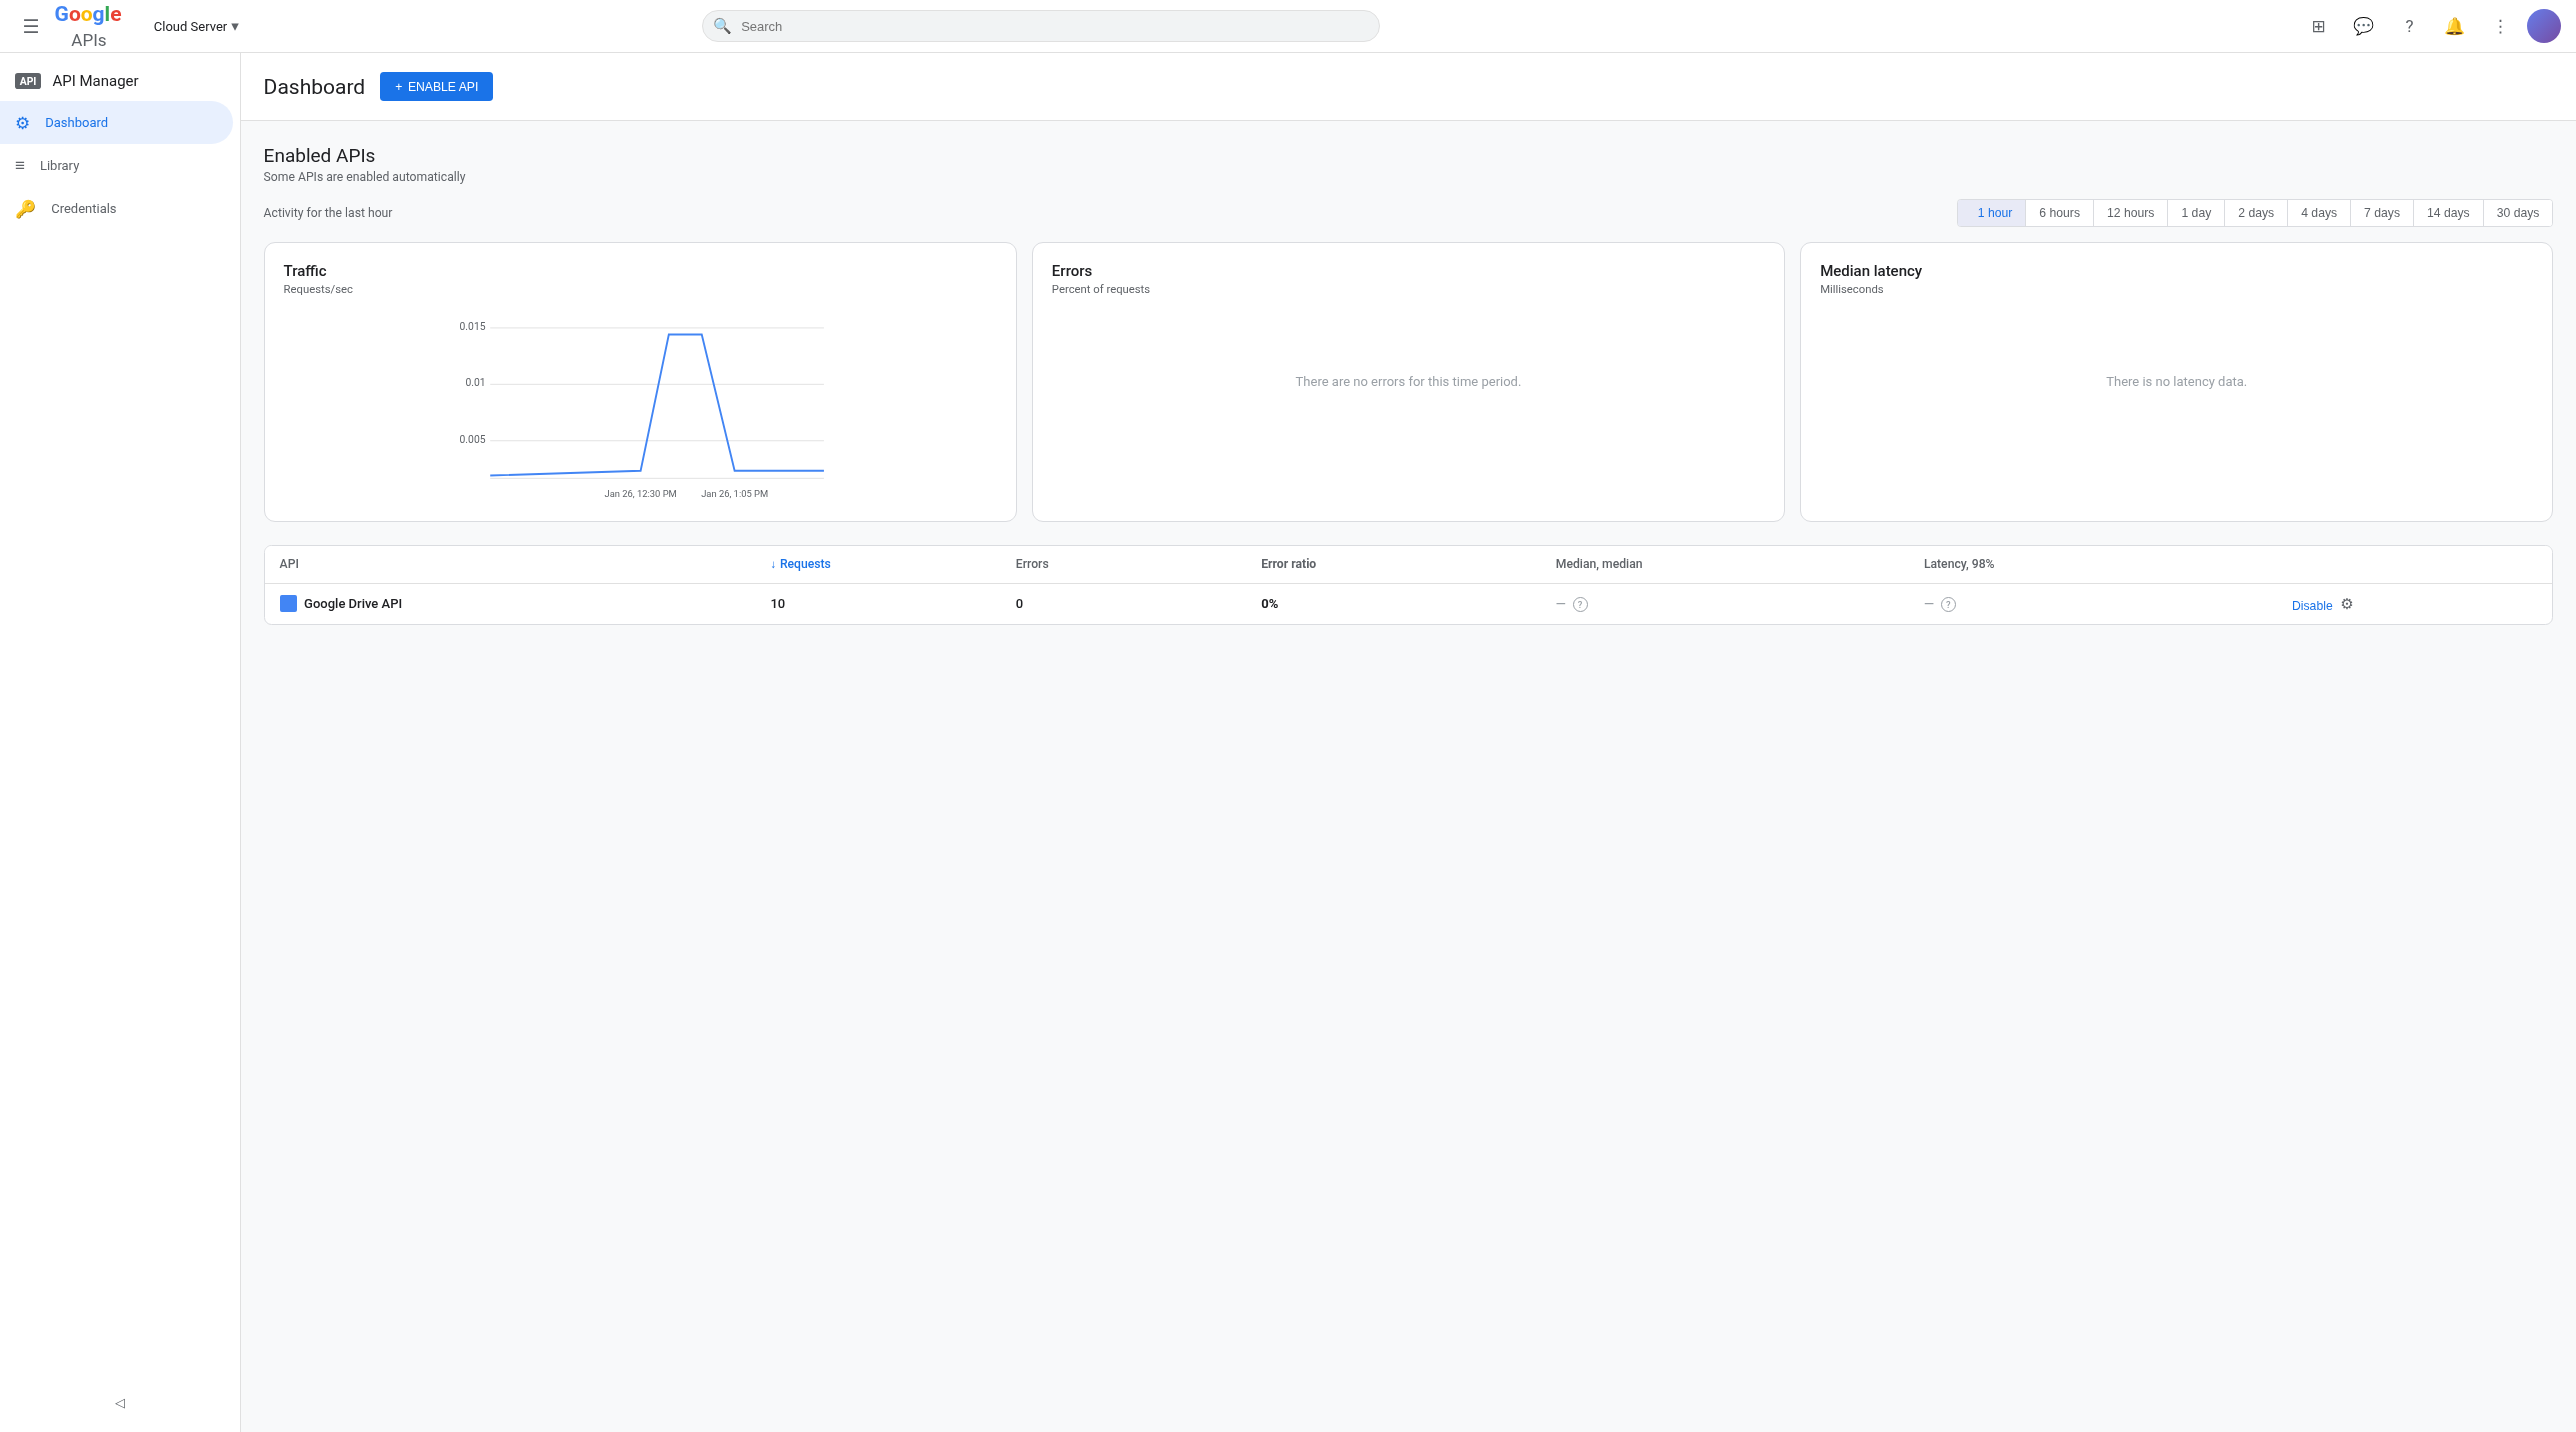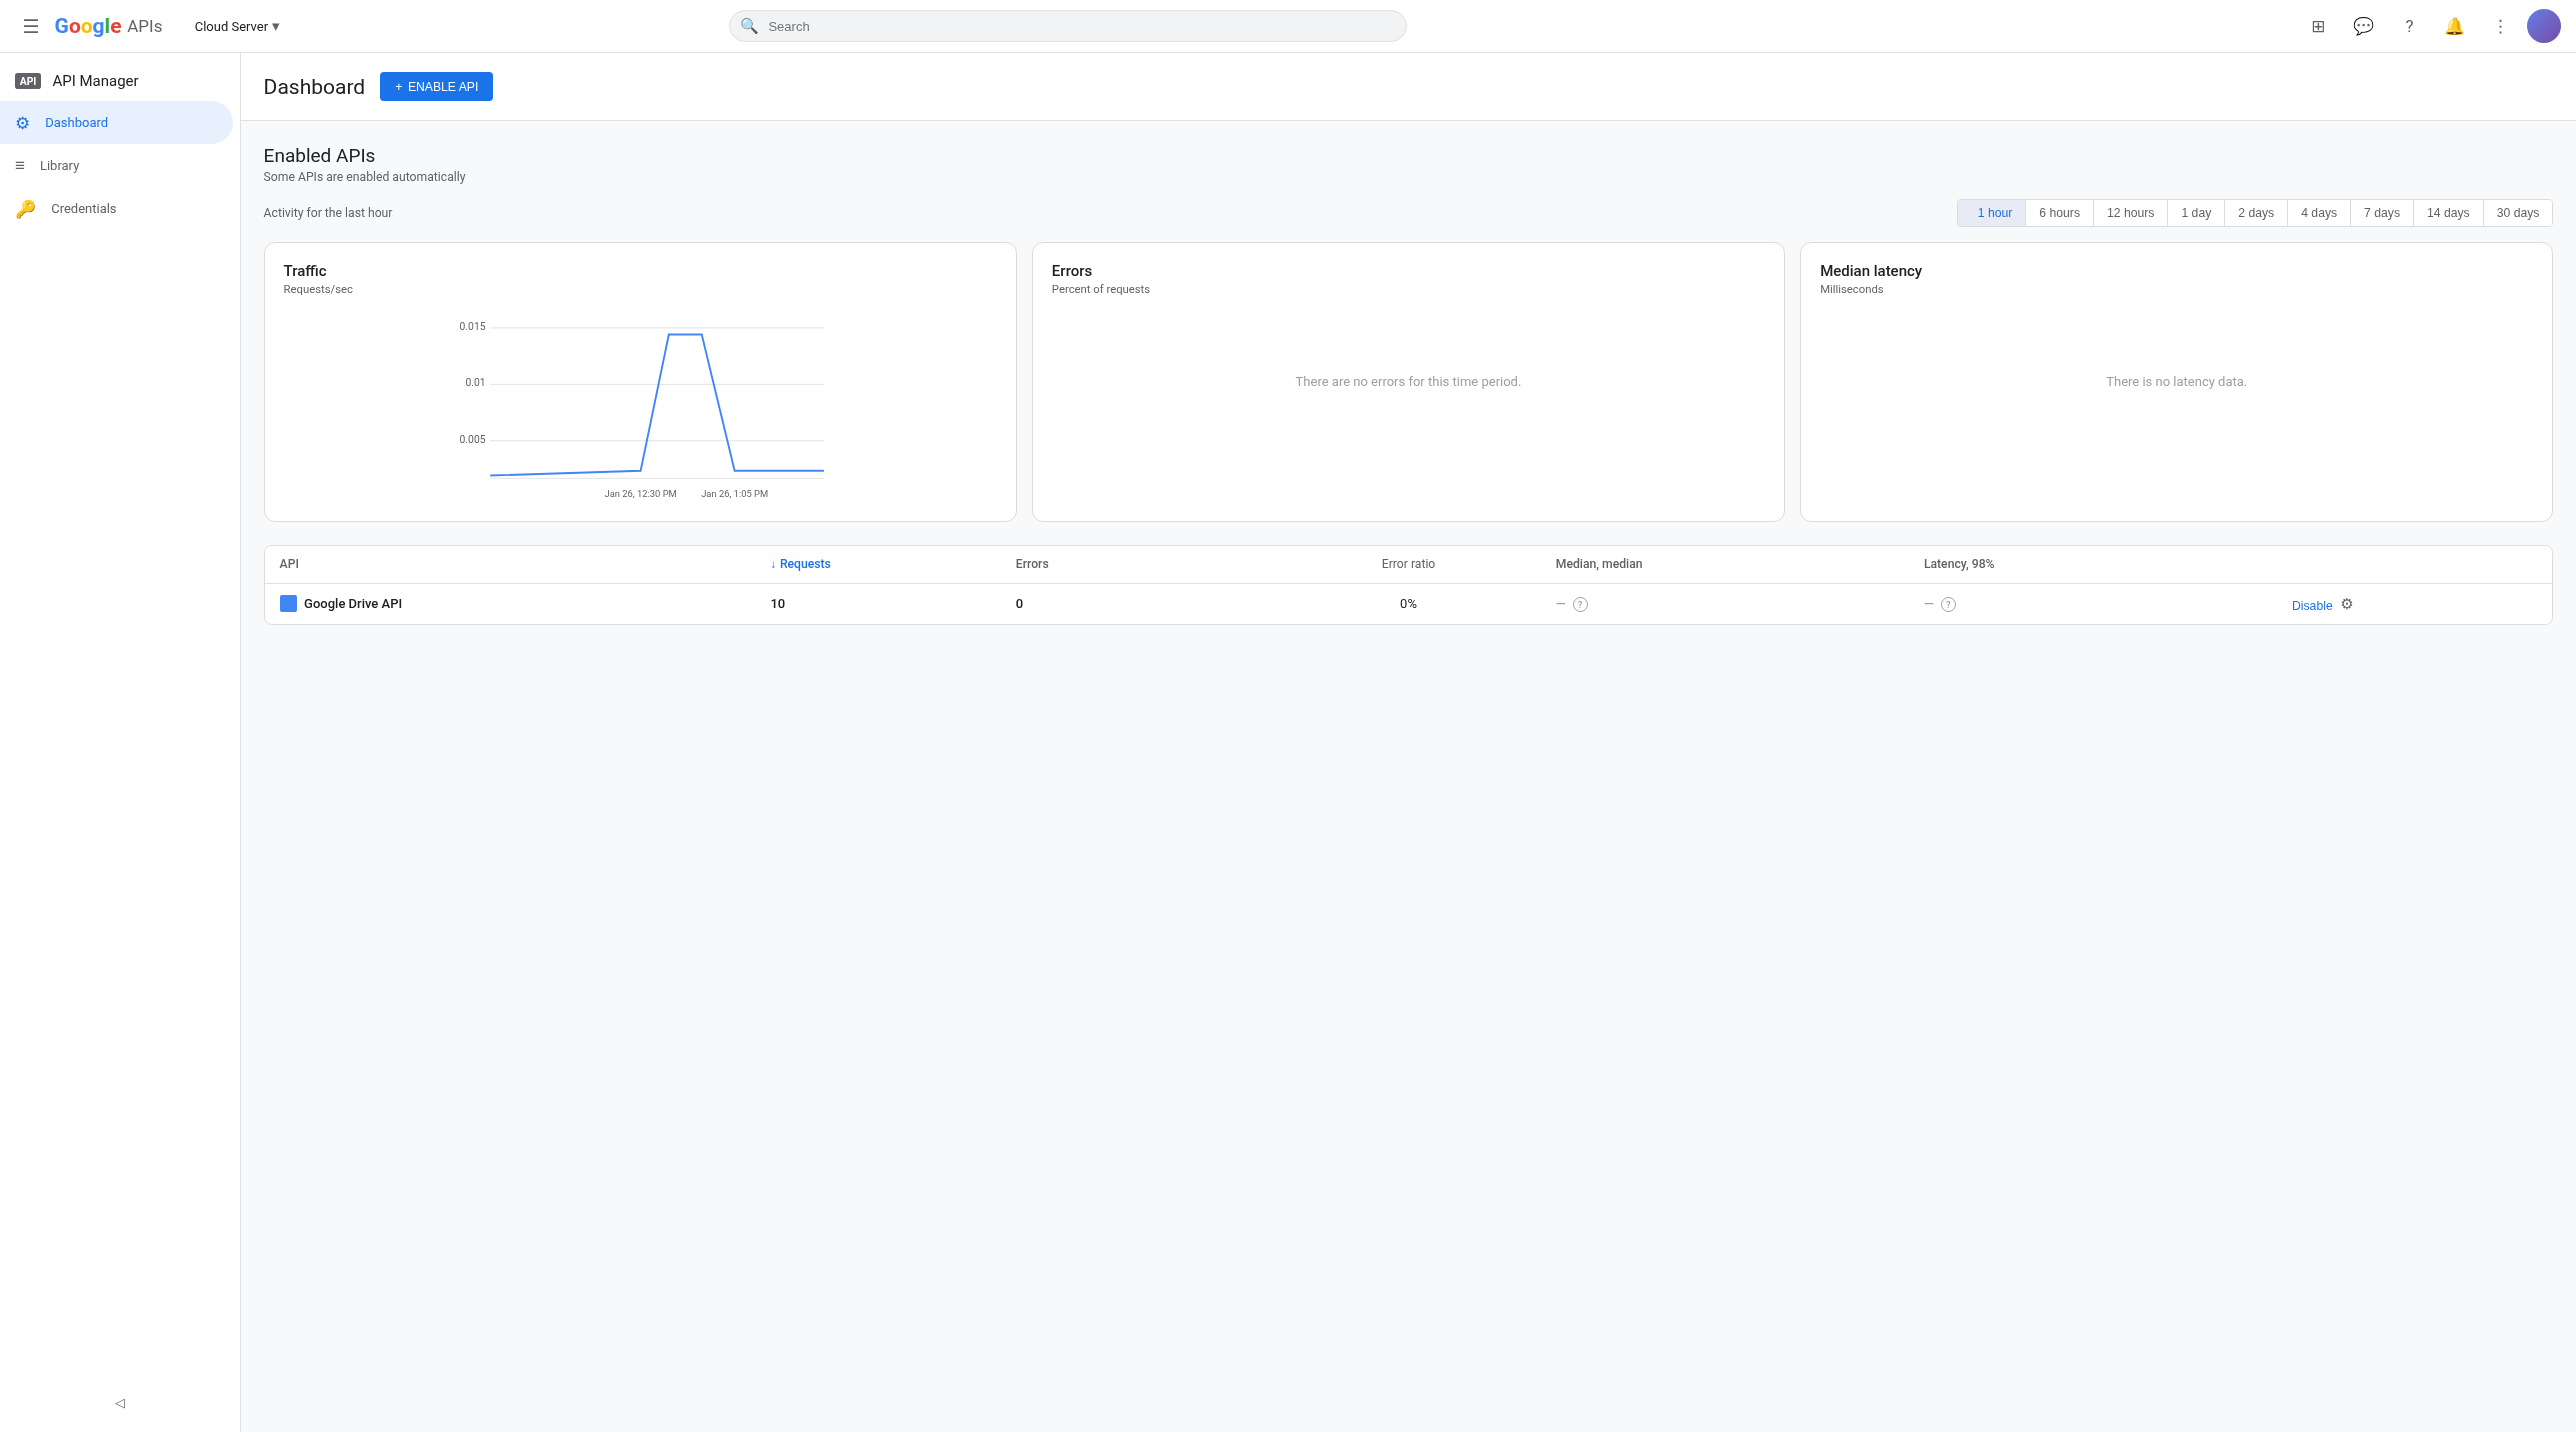--- a/index.html
+++ b/index.html
@@ -5,21 +5,21 @@
     * { box-sizing: border-box; margin: 0; padding: 0; }
     body { font-family: 'Roboto', Arial, sans-serif; font-size: 13px; background: #f1f3f4; color: #202124; }
 
     
     .top-nav {
       display: flex; align-items: center; height: 53px;
       background: #fff; border-bottom: 0.9px solid #e0e0e0;
       padding: 0 15px; gap: 7.5px; position: fixed; top: 0; left: 0; right: 0; z-index: 100;
     }
     .nav-hamburger { font-size: 19px; cursor: pointer; color: #5f6368; padding: 7.5px; border-radius: 50%; }
-    .nav-logo { display: flex; align-items: center; gap: 3.8px; margin-right: 3.8px; }
+    .nav-logo { display: flex; align-items: center; gap: 3.8px; margin-right: 3.8px; flex-direction: column; }
     .logo-apis { font-size: 17px; color: #5f6368; margin-left: 1.9px; }
     .nav-project { display: flex; align-items: center; gap: 4px; font-size: 13px; color: #202124; cursor: pointer; margin-left: 21px; }
     .nav-project-arrow { color: #5f6368; font-size: 15px; }
     .nav-search { flex: 1; max-width: 678px; margin: 0 auto; }
     .nav-search input {
       width: 100%; padding: 7.5px 15px 7.5px 38px; border: 0.9px solid #e0e0e0;
       border-radius: 22.6px; font-size: 13px; background: #f1f3f4; outline: none;
     }
     .nav-search-wrapper { position: relative; }
     .nav-search-icon { position: absolute; left: 11.3px; top: 50%; transform: translateY(-50%); color: #5f6368; font-size: 15px; }
@@ -99,21 +99,21 @@
 
     
     .chart-area { position: relative; }
 
     
     .api-table { background: #fff; border: 0.9px solid #dadce0; border-radius: 7.5px; overflow: hidden; }
     .table-header { display: flex; align-items: center; padding: 11.3px 15px; border-bottom: 0.9px solid #e0e0e0; background: #fff; }
     .col-api { flex: 2; font-size: 12.2px; color: #5f6368; font-weight: 500; }
     .col-requests { flex: 1; font-size: 12.2px; color: #1a73e8; font-weight: 500; display: flex; align-items: center; gap: 3.8px; cursor: pointer; }
     .col-errors { flex: 1; font-size: 12.2px; color: #5f6368; font-weight: 500; }
-    .col-error-ratio { flex: 1.2; font-size: 12.2px; color: #5f6368; font-weight: 400; text-align: center; }
+    .col-error-ratio { flex: 1.2; font-size: 12.2px; color: #5f6368; font-weight: 700; }
     .col-latency-med { flex: 1.5; font-size: 12.2px; color: #5f6368; font-weight: 500; }
     .col-latency-98 { flex: 1.5; font-size: 12.2px; color: #5f6368; font-weight: 500; }
     .col-actions { flex: 1; }
 
     .table-row { display: flex; align-items: center; padding: 11.3px 15px; border-bottom: 0.9px solid #f1f3f4; }
     .table-row:last-child { border-bottom: none; }
     .api-name { display: flex; align-items: center; gap: 7.5px; font-size: 13px; color: #202124; }
     .api-icon { width: 17px; height: 17px; background: #4285f4; border-radius: 1.9px; display: inline-block; }
     .cell-val { font-size: 13px; color: #202124; }
     .cell-muted { font-size: 13px; color: #9aa0a6; }

